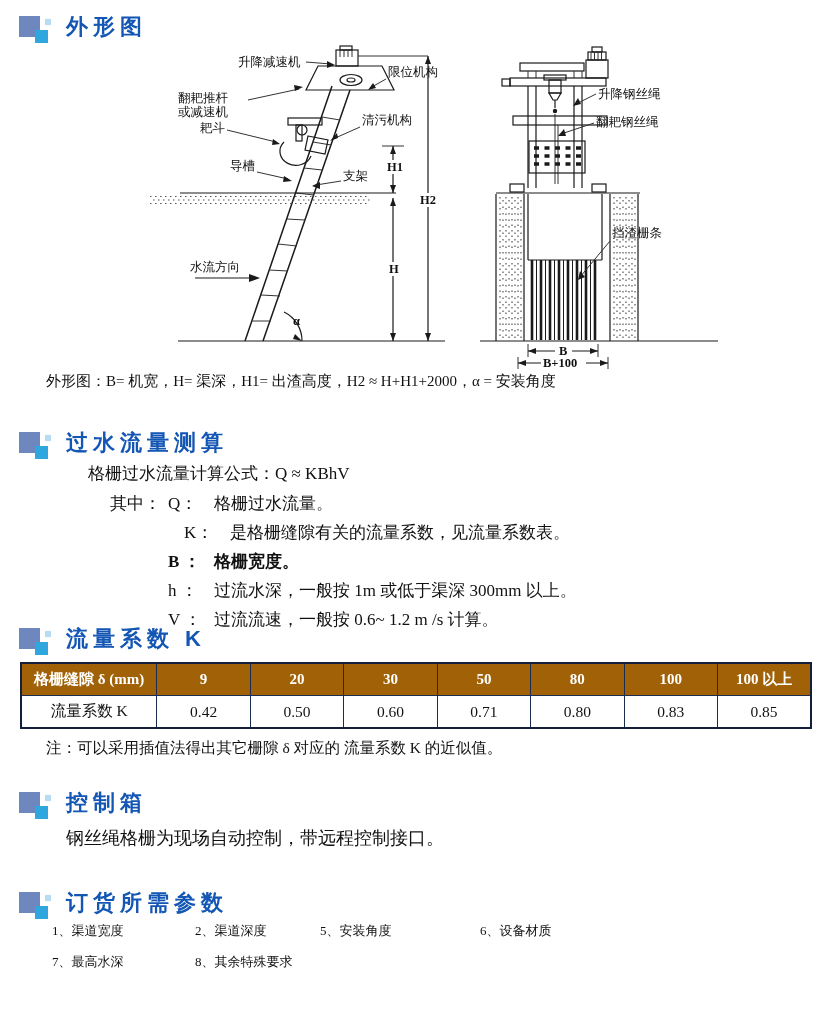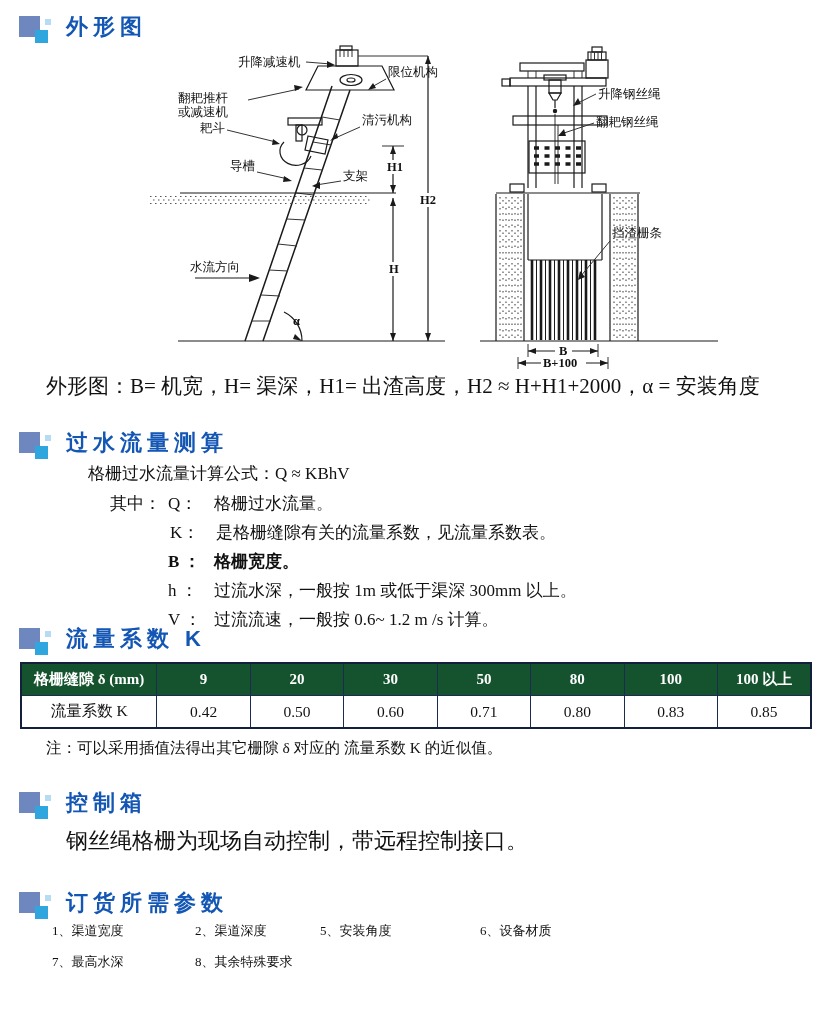--- a/index.html
+++ b/index.html
@@ -20,33 +20,33 @@
   
   #drawing{position:absolute;left:50px;top:44px;width:730px;height:332px;}
   #drawing svg{display:block;}
   .dwg-line{stroke:#1a1a1a;stroke-width:1.2;fill:none;}
   .dwg-thin{stroke:#333;stroke-width:1;fill:none;}
   .dwg-fill{fill:#1a1a1a;stroke:none;}
   .dwg-txt{font-family:"Liberation Serif",serif;font-size:12.5px;fill:#111;}
   .dim-txt{font-family:"Liberation Serif",serif;font-size:12.5px;font-weight:bold;fill:#111;}
   .speckle{stroke:#555;stroke-width:1.2;fill:none;}
   
-  .caption{position:absolute;font-size:21px;white-space:nowrap;}
+  .caption{position:absolute;font-size:15px;white-space:nowrap;}
   .fl-row{position:absolute;white-space:nowrap;font-size:17px;}
   .fl-where{display:inline-block;width:58px;margin-left:44px;}
   .fl-sym{display:inline-block;width:46px;}
   
   #coef-table{position:absolute;left:20px;top:662px;width:792px;border-collapse:collapse;
     border:2.4px solid #141f3c;table-layout:fixed;}
   #coef-table th,#coef-table td{
     border:1.6px solid #1c2b50;text-align:center;height:31px;padding:0;}
-  #coef-table th{background:#14532d;color:#ffffff;font-size:15px;font-weight:bold;}
+  #coef-table th{background:#a16207;color:#ffffff;font-size:15px;font-weight:bold;}
   #coef-table td{font-size:15.5px;background:#fff;}
   .note{position:absolute;font-size:15.5px;white-space:nowrap;}
-  .body-text{position:absolute;font-size:22px;white-space:nowrap;}
+  .body-text{position:absolute;font-size:18px;white-space:nowrap;}
   
   .order-grid{position:absolute;display:grid;grid-template-columns:143px 125px 160px auto;
     grid-row-gap:13px;font-size:13px;white-space:nowrap;}
 </style>
 </head>
 <body>
 
 <div class="sec-hd" style="left:16px;top:8px;">
   <div class="hd-icon">
     <div class="sq-a"></div>
@@ -221,21 +221,21 @@
       <div class="sq-c"></div>
   </div>
   <div class="sec-title">过水流量测算</div>
 </div>
 
 <div class="fl-row" style="left:88px;top:462px;">格栅过水流量计算公式：Q ≈ KBhV</div>
 
 <div class="fl-row" style="left:66px;top:492px;">
   <span class="fl-where">其中：</span><span class="fl-sym">Q：</span><span>格栅过水流量。</span>
 </div>
-<div class="fl-row" style="left:68px;top:521px;">
+<div class="fl-row" style="left:82px;top:521px;">
   <span class="fl-where"></span><span class="fl-sym">K：</span><span>是格栅缝隙有关的流量系数，见流量系数表。</span>
 </div>
 <div class="fl-row" style="left:66px;top:550px;font-weight:bold;">
   <span class="fl-where"></span><span class="fl-sym">B ：</span><span>格栅宽度。</span>
 </div>
 <div class="fl-row" style="left:66px;top:579px;">
   <span class="fl-where"></span><span class="fl-sym">h ：</span><span>过流水深，一般按 1m 或低于渠深 300mm 以上。</span>
 </div>
 <div class="fl-row" style="left:66px;top:608px;">
   <span class="fl-where"></span><span class="fl-sym">V ：</span><span>过流流速，一般按 0.6~ 1.2 m /s 计算。</span>

